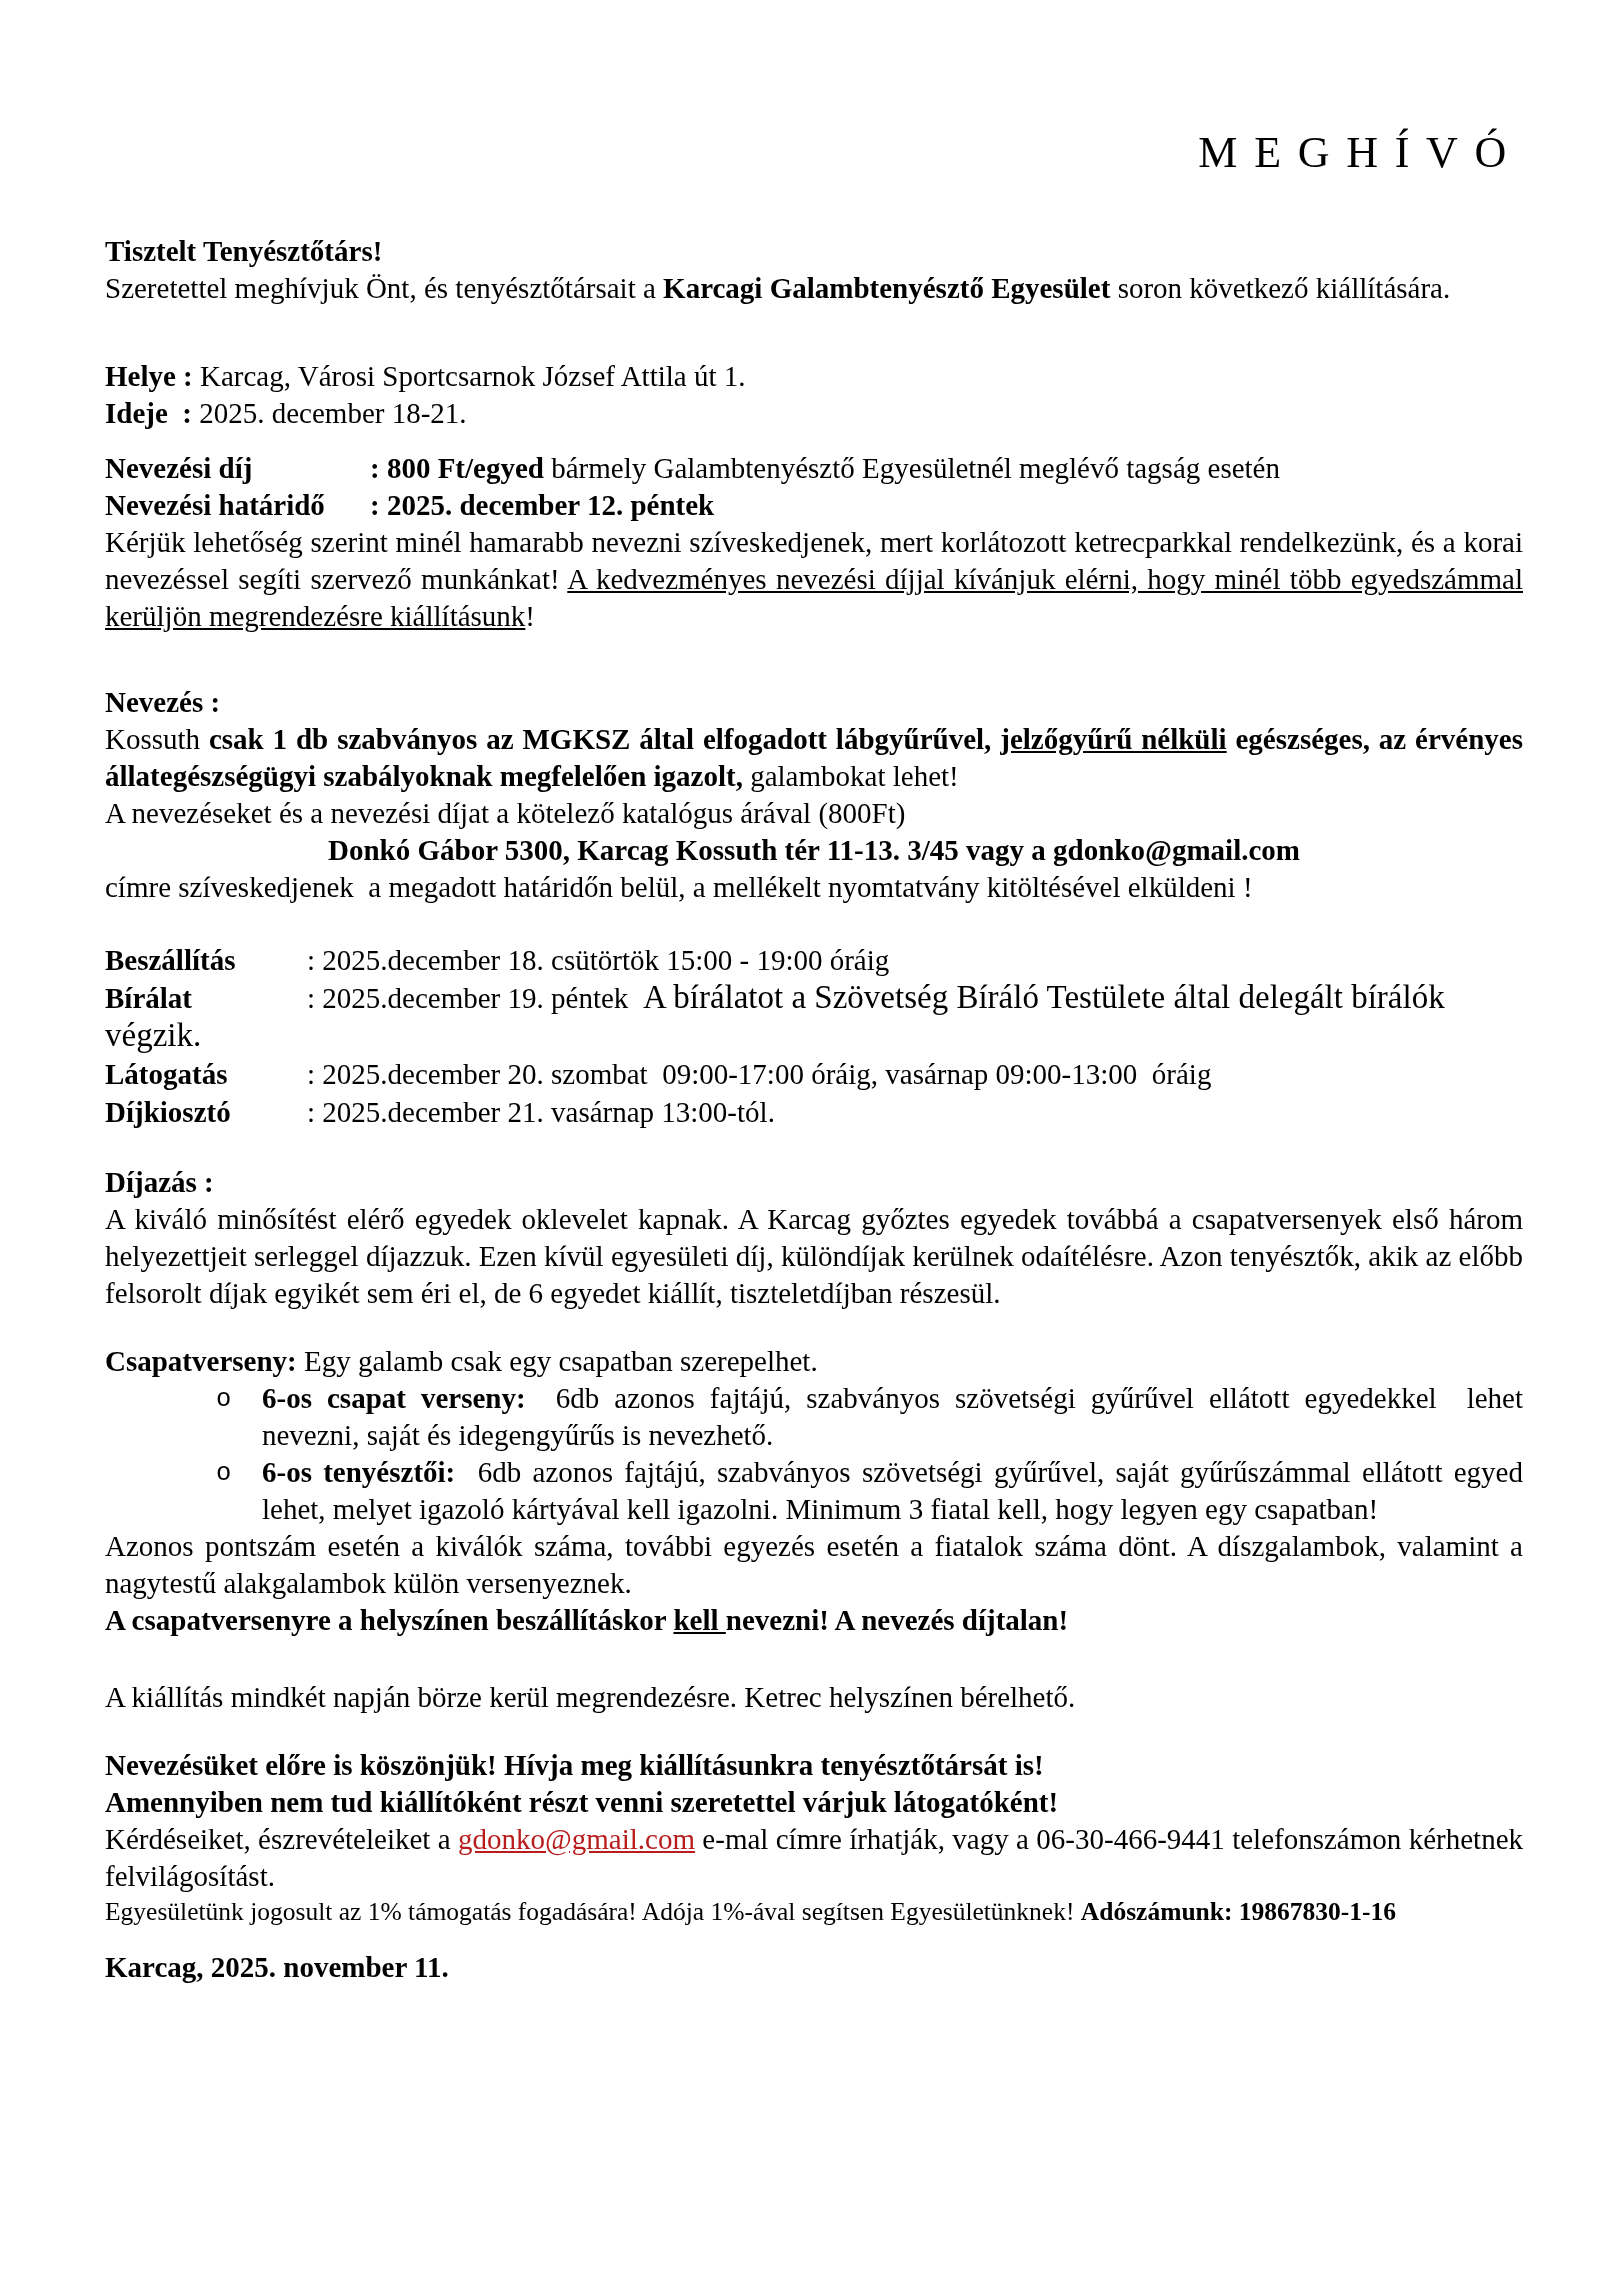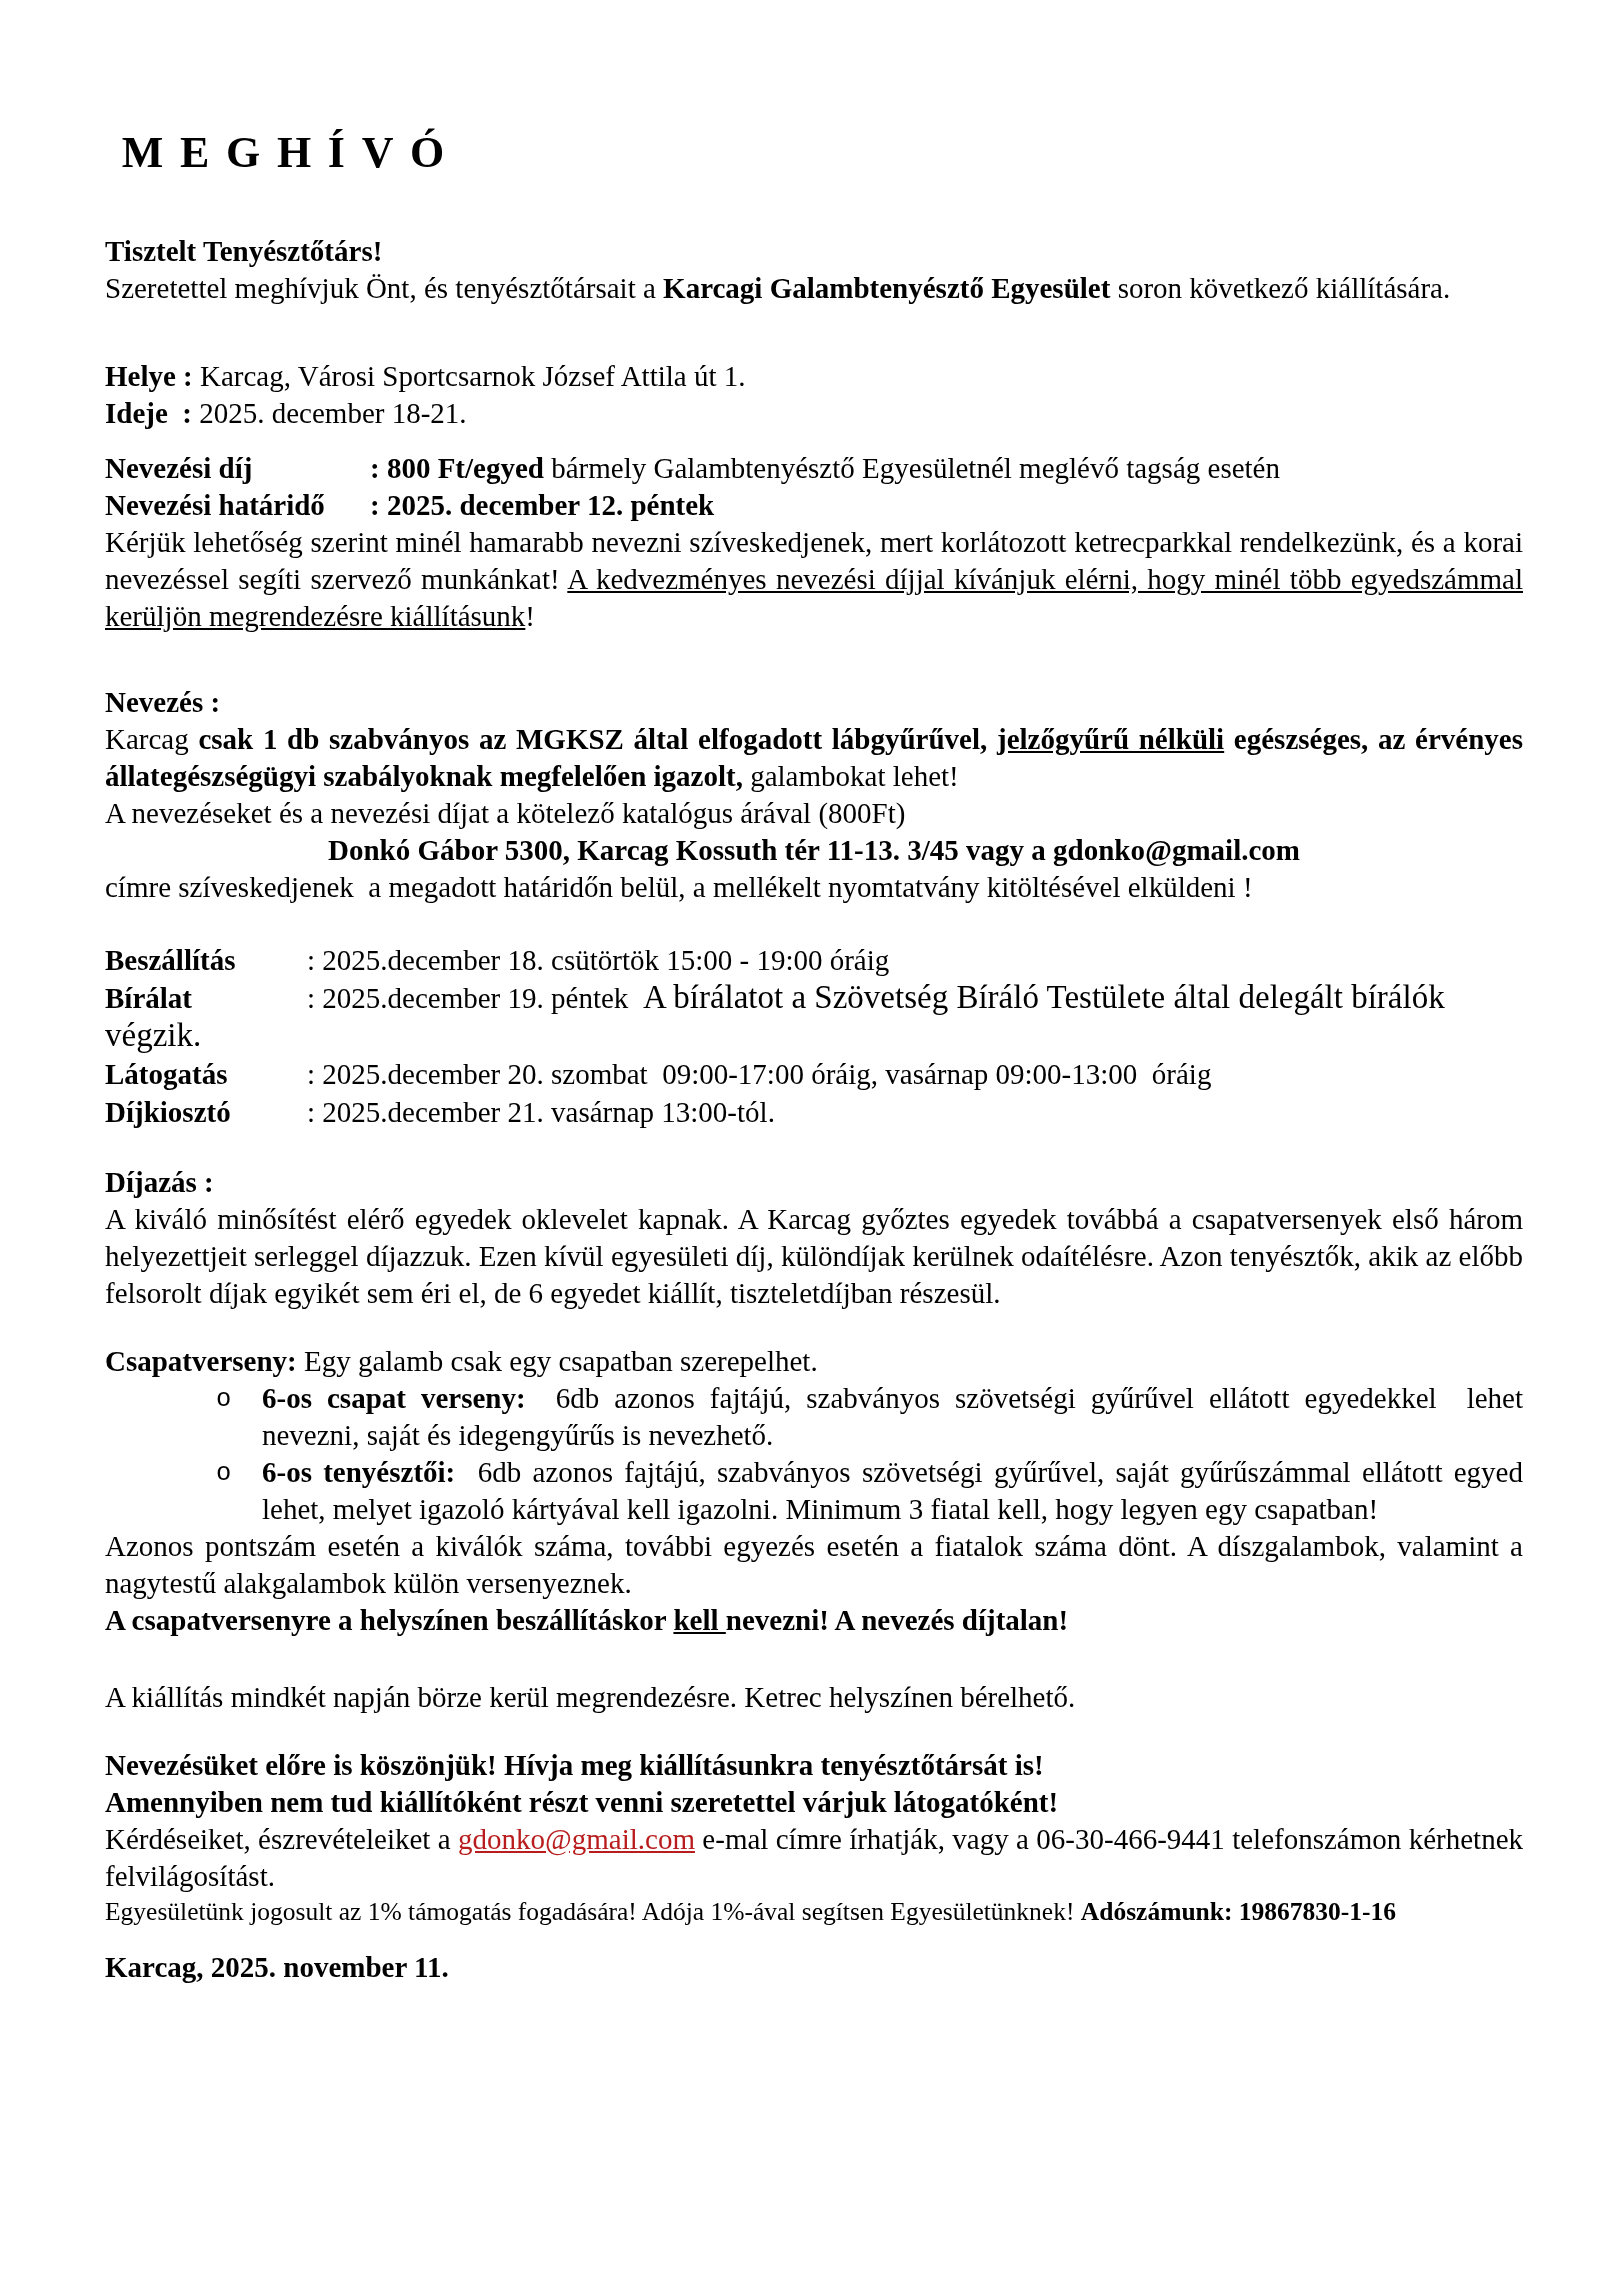--- a/index.html
+++ b/index.html
@@ -6,22 +6,22 @@
   body {
     width: 1621px; height: 2293px;
     font-family: "Liberation Serif", "DejaVu Serif", serif;
     color: #000000;
     font-size: 29px;
     line-height: 37px;
     overflow: hidden;
   }
   .doc { padding: 0 98px 0 105px; }
   .title {
-    font-size: 44px; line-height: 47px; font-weight: bold;
-    text-align: left; letter-spacing: 16.7px; text-indent: 16.7px;
+    font-size: 44px; line-height: 47px; font-weight: normal;
+    text-align: right; letter-spacing: 16.7px; text-indent: 16.7px;
     margin: 129px 0 57px 0;
   }
   .b { font-weight: bold; }
   .u { text-decoration: underline; }
   .pw { white-space: pre-wrap; }
   .just { text-align: justify; }
   .center { text-align: center; }
   .small { font-size: 33px; }
   .smallline { font-size: 25.5px; line-height: 33px; }
   .label-wide { display: inline-block; width: 265px; font-weight: bold; white-space: pre-wrap; }
@@ -74,21 +74,21 @@
     <span class="label-wide">Nevezési határidő</span><span class="b">: 2025. december 12. péntek</span>
   </div>
   <div class="just">
     <span>Kérjük lehetőség szerint minél hamarabb nevezni szíveskedjenek, mert korlátozott ketrecparkkal rendelkezünk, és a korai nevezéssel segíti szervező munkánkat! </span><span class="u">A kedvezményes nevezési díjjal kívánjuk elérni, hogy minél több egyedszámmal kerüljön megrendezésre kiállításunk</span><span>!</span>
   </div>
 
   <div class="mt50">
     <span class="b">Nevezés :</span>
   </div>
   <div class="just">
-    <span>Karcag </span><span class="b">csak 1 db szabványos az MGKSZ által elfogadott lábgyűrűvel, </span><span class="b u">jelzőgyűrű nélküli</span><span class="b"> egészséges, az érvényes állategészségügyi szabályoknak megfelelően igazolt,</span><span> galambokat lehet!</span>
+    <span>Kossuth </span><span class="b">csak 1 db szabványos az MGKSZ által elfogadott lábgyűrűvel, </span><span class="b u">jelzőgyűrű nélküli</span><span class="b"> egészséges, az érvényes állategészségügyi szabályoknak megfelelően igazolt,</span><span> galambokat lehet!</span>
   </div>
   <div>A nevezéseket és a nevezési díjat a kötelező katalógus árával (800Ft)</div>
   <div class="center">
     <span class="b">Donkó Gábor 5300, Karcag Kossuth tér 11-13. 3/45 vagy a gdonko@gmail.com</span>
   </div>
   <div>
     <span class="pw">címre szíveskedjenek  a megadott határidőn belül, a mellékelt nyomtatvány kitöltésével elküldeni !</span>
   </div>
 
   <div class="mt36">

